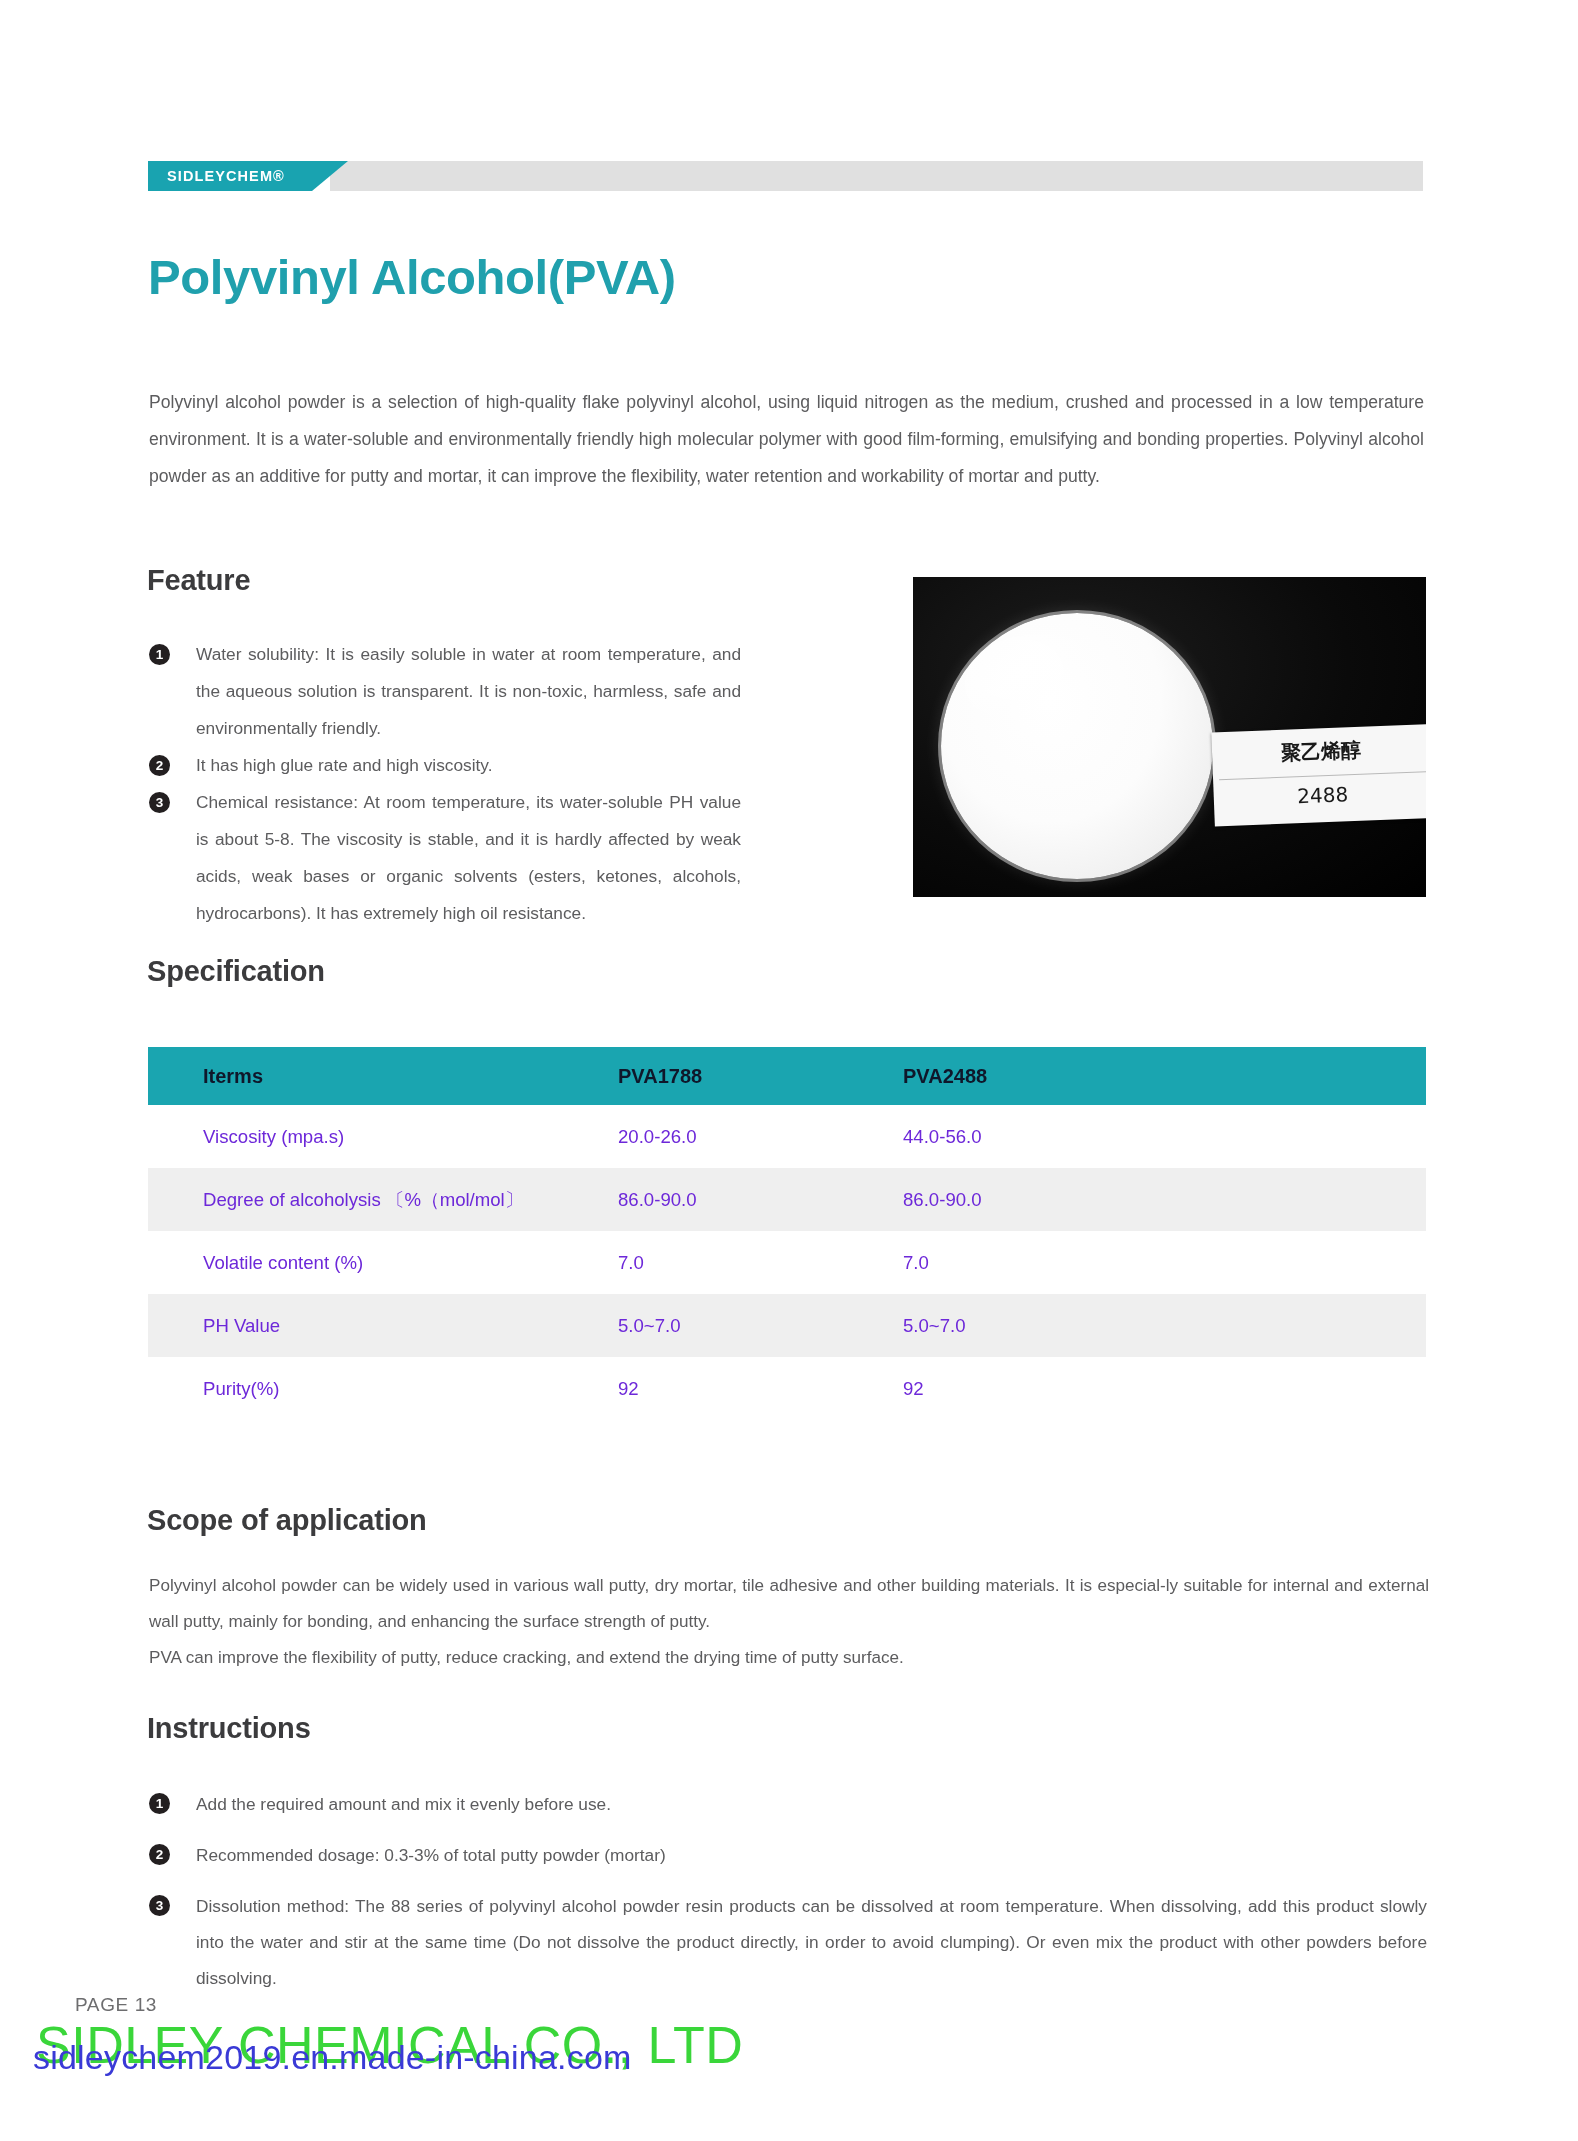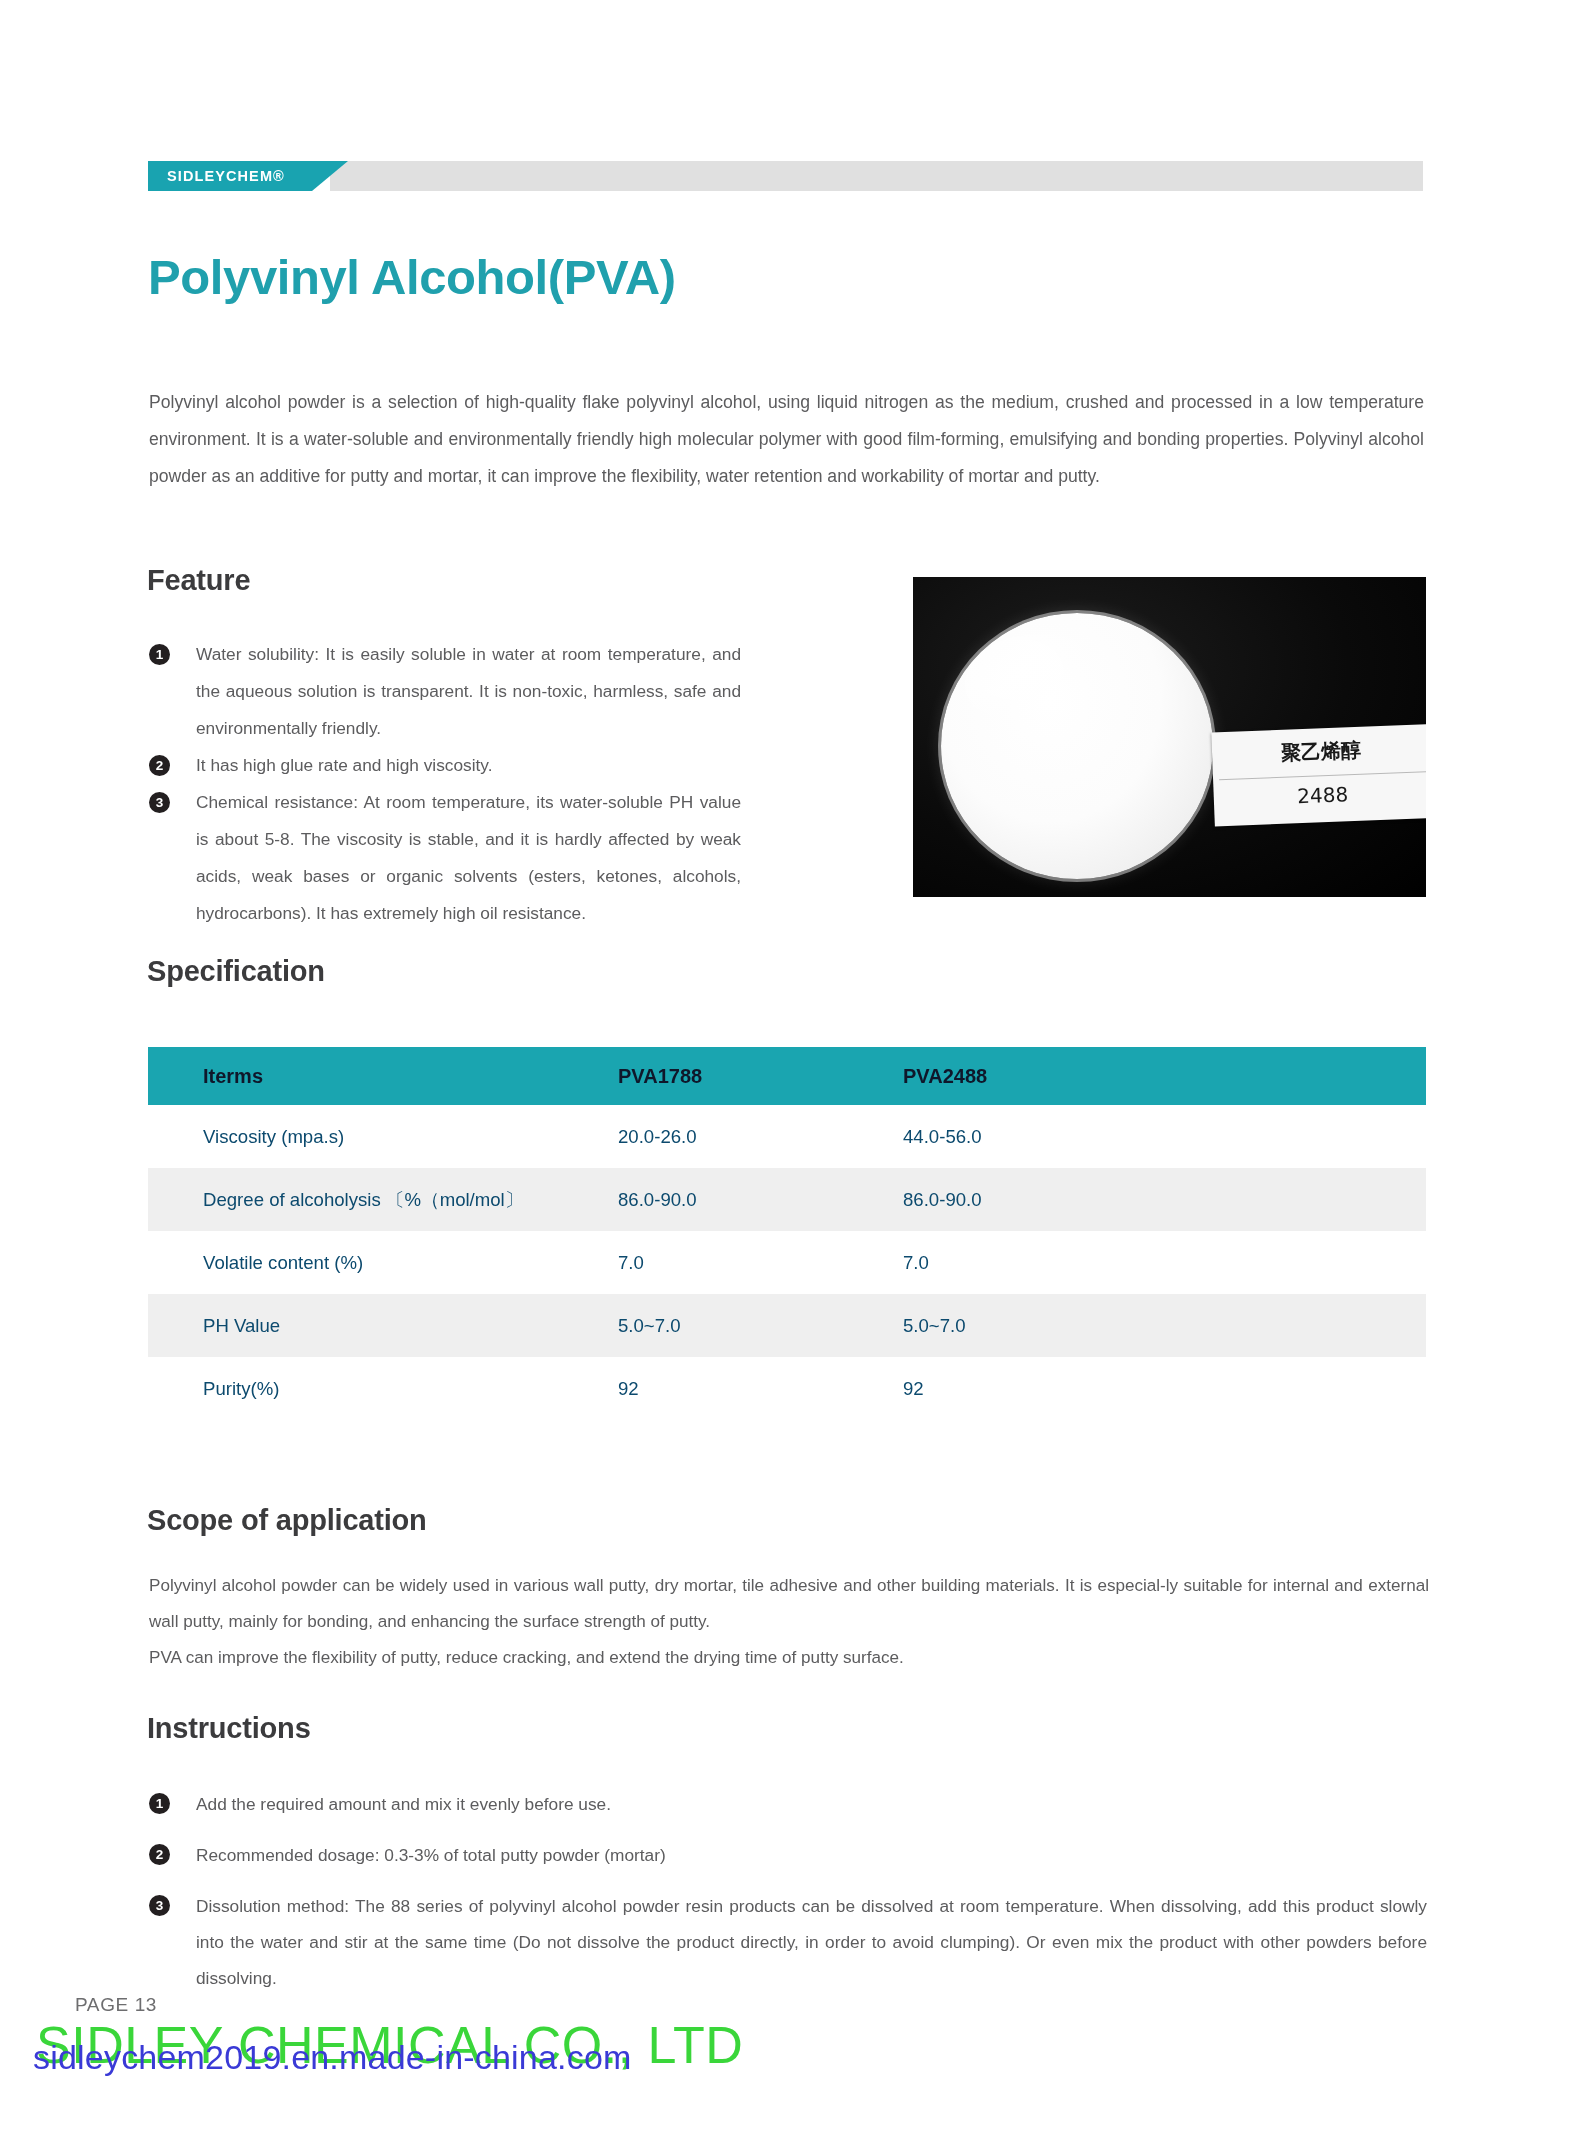--- a/index.html
+++ b/index.html
@@ -226,21 +226,21 @@
   .spec-table thead th {
     background: #1aa5b0;
     color: #0f172a;
     font-size: 20px;
     font-weight: bold;
     height: 58px;
   }
   .spec-table thead th:first-child { padding-left: 55px; }
   .spec-table tbody td {
     font-size: 18.6px;
-    color: #0c4a6e;
+    color: #6d28d9;
     height: 63px;
     font-weight: normal;
   }
   .spec-table tbody td:first-child { padding-left: 55px; }
   .spec-table tbody tr:nth-child(even) { background: #efefef; }
   .spec-table tbody tr:nth-child(odd)  { background: #ffffff; }
   .col-item { width: 470px; }
   .col-a    { width: 285px; }
   .col-b    { width: 523px; }
 

